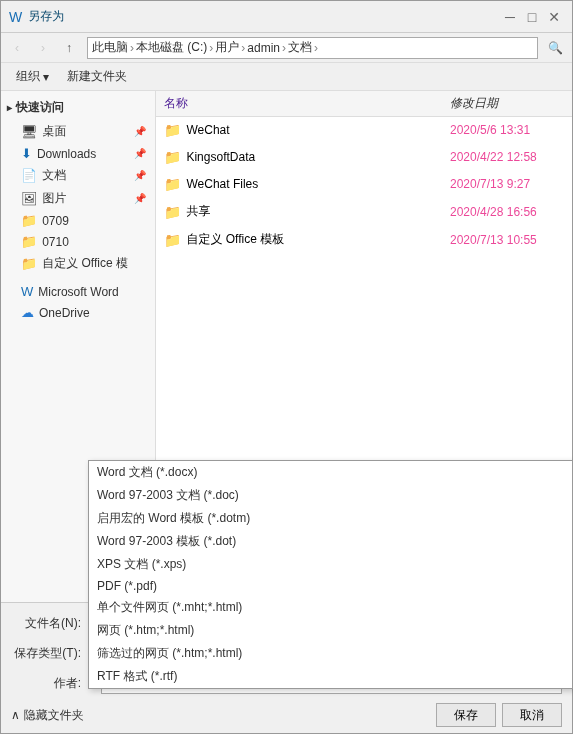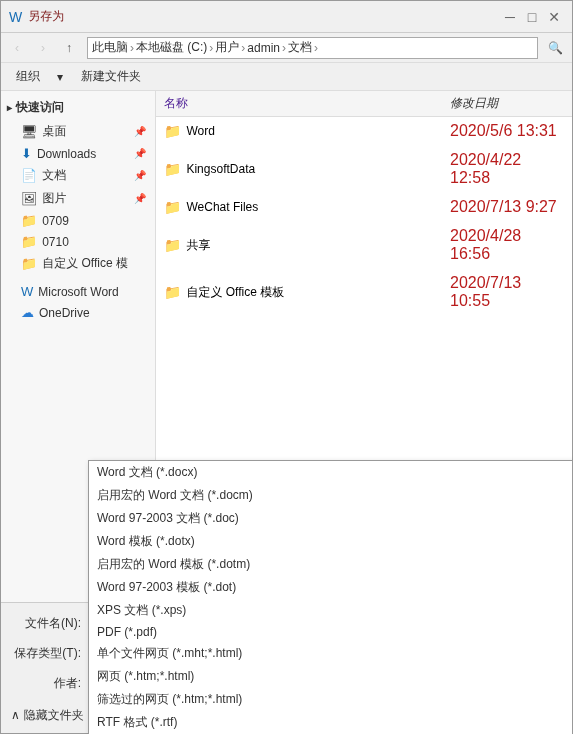--- a/index.html
+++ b/index.html
@@ -18,21 +18,21 @@
     .title-bar {
       background: #f0f0f0;
       height: 32px;
       display: flex;
       align-items: center;
       padding: 0 8px;
       border-bottom: 1px solid #ccc;
       flex-shrink: 0;
     }
     .title-bar-icon { margin-right: 6px; color: #1a6fb5; font-size: 14px; }
-    .title-bar-text { font-size: 12px; color: #7f1d1d; flex: 1; }
+    .title-bar-text { font-size: 12px; color: #0c4a6e; flex: 1; }
     .title-bar-controls { display: flex; gap: 2px; }
     .title-btn { width: 20px; height: 20px; border: none; background: transparent; cursor: pointer; font-size: 14px; color: #666; display: flex; align-items: center; justify-content: center; }
 
     
     .toolbar {
       height: 30px;
       background: #f0f0f0;
       display: flex;
       align-items: center;
       padding: 0 4px;
@@ -78,21 +78,21 @@
     .toolbar2-btn {
       height: 22px;
       border: 1px solid transparent;
       background: transparent;
       cursor: pointer;
       padding: 0 6px;
       font-size: 12px;
       color: #333;
       display: flex;
       align-items: center;
-      gap: 17px;
+      gap: 3px;
     }
 
     
     .sidebar {
       width: 155px;
       background: #f7f7f7;
       border-right: 1px solid #ddd;
       overflow-y: auto;
       flex-shrink: 0;
       padding: 4px 0;
@@ -138,21 +138,21 @@
     .col-name { flex: 1; padding: 2px 8px; font-size: 12px; color: #4c1d95; cursor: pointer; }
     .col-date { width: 130px; padding: 2px 8px; font-size: 12px; color: #333; font-style: italic; }
     .file-row {
       display: flex;
       align-items: center;
       padding: 3px 0;
       cursor: pointer;
       border-bottom: 1px solid transparent;
     }
     .file-name-cell { flex: 1; padding: 2px 8px; display: flex; align-items: center; gap: 5px; font-size: 12px; }
-    .file-date-cell { width: 130px; padding: 2px 8px; font-size: 16px; color: #b91c1c; }
+    .file-date-cell { width: 130px; padding: 2px 8px; font-size: 12px; color: #ec4899; }
     .folder-icon { color: #e8b84b; font-size: 14px; }
 
     
     .bottom-area {
       border-top: 1px solid #ccc;
       background: #f0f0f0;
       padding: 6px 0 0 0;
       flex-shrink: 0;
     }
     .form-row {
@@ -350,21 +350,21 @@
 
     <div class="file-list">
       <div class="file-list-header">
         <div class="col-name">名称</div>
         <div class="col-date">修改日期</div>
       </div>
 
       <div class="file-row">
         <div class="file-name-cell">
           <span class="folder-icon">📁</span>
-          <span>Word</span>
+          <span>WeChat</span>
         </div>
         <div class="file-date-cell">2020/5/6 13:31</div>
       </div>
       <div class="file-row">
         <div class="file-name-cell">
           <span class="folder-icon">📁</span>
           <span>KingsoftData</span>
         </div>
         <div class="file-date-cell">2020/4/22 12:58</div>
       </div>
@@ -414,23 +414,21 @@
         <span>隐藏文件夹</span>
       </div>
       <button class="action-btn">保存</button>
       <button class="action-btn">取消</button>
     </div>
   </div>
 </div>
 
 <div class="dropdown-overlay" id="dropdown-list">
 <div class="dropdown-item">Word 文档 (*.docx)</div>
-    <div class="dropdown-item">启用宏的 Word 文档 (*.docm)</div>
     <div class="dropdown-item">Word 97-2003 文档 (*.doc)</div>
-    <div class="dropdown-item">Word 模板 (*.dotx)</div>
     <div class="dropdown-item">启用宏的 Word 模板 (*.dotm)</div>
     <div class="dropdown-item">Word 97-2003 模板 (*.dot)</div>
     <div class="dropdown-item">XPS 文档 (*.xps)</div>
     <div class="dropdown-item">PDF (*.pdf)</div>
     <div class="dropdown-item">单个文件网页 (*.mht;*.html)</div>
     <div class="dropdown-item">网页 (*.htm;*.html)</div>
     <div class="dropdown-item">筛选过的网页 (*.htm;*.html)</div>
     <div class="dropdown-item">RTF 格式 (*.rtf)</div>
   </div>
 

